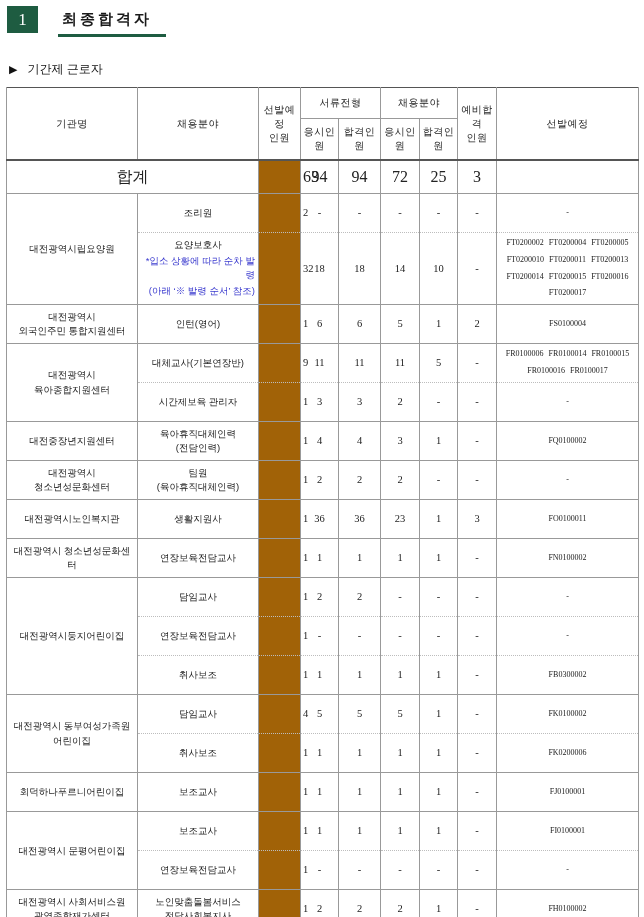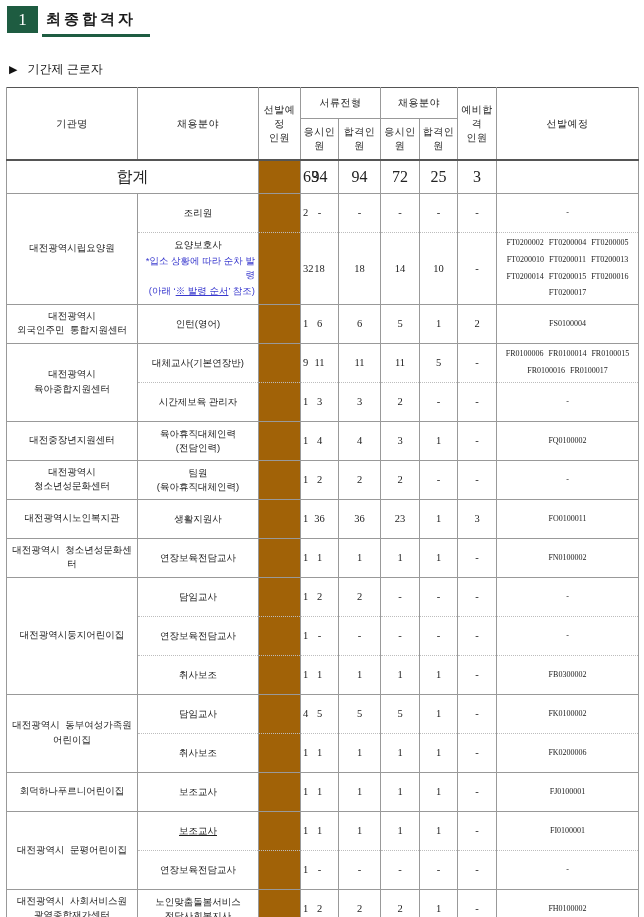--- a/index.html
+++ b/index.html
@@ -12,21 +12,21 @@
   }
   html,body{margin:0;padding:0;background:#fff;}
   body{width:644px;font-family:"Liberation Sans",sans-serif;color:var(--ink);}
   .page{padding:5px 6px 4px 6px;}
 
   
   .section-header{display:flex;align-items:flex-start;margin:1px 0 0 1px;}
   .badge{width:31px;height:27px;background:var(--accent);color:#fff;
     font-family:"Liberation Serif",serif;font-size:17px;line-height:27px;
     text-align:center;flex:0 0 auto;}
-  .section-title{margin-left:4px;font-family:"Liberation Serif",serif;font-weight:bold;
+  .section-title{margin-left:20px;font-family:"Liberation Serif",serif;font-weight:bold;
     font-size:15px;letter-spacing:3px;color:#1a1a1a;
     padding:4px 14px 5px 4px;border-bottom:3px solid var(--accent);}
 
   .subsection{margin:24px 0 9px 3px;font-size:12px;color:#111;display:flex;align-items:center;}
   .tri{font-size:11px;margin-right:10px;color:#111;}
 
   
   table{border-collapse:collapse;table-layout:fixed;width:632px;
     border:1.5px solid var(--line-dark);}
   th,td{border-left:1px solid var(--line-mid);border-right:1px solid var(--line-mid);
@@ -38,23 +38,23 @@
 
   .total-row td{border-top:2px solid var(--line-dark);height:26px;font-size:16px;}
   tbody tr.group-start td{border-top:1px solid var(--line-mid);}
   tbody tr.sub td{border-top:1px dotted var(--line-dot);margin-left:47px;}
   tbody td{height:30px;font-size:9.5px;line-height:1.5;}
 
   .num{font-family:"Liberation Serif",serif;font-size:10.5px;letter-spacing:0;}
   .code{font-family:"Liberation Serif",serif;font-size:8px;line-height:2.1;
     word-spacing:3px;padding:2px 4px;}
   .planned-bg{background:#a16207;padding-left:44px;}
-  .org{font-size:9.5px;font-family:Liberation Mono, monospace;}
+  .org{font-size:9.5px;}
   .field{padding:4px 3px;}
-  .u{text-decoration:underline;}
+  .u{}
   .note{color:var(--note-blue);font-size:9.5px;line-height:1.55;margin-top:1px;text-align:right;}
 </style>
 </head>
 <body>
 
 <div class="page">
 
   <div class="section-header">
     <div class="badge">1</div>
     <div class="section-title">최종합격자</div>

